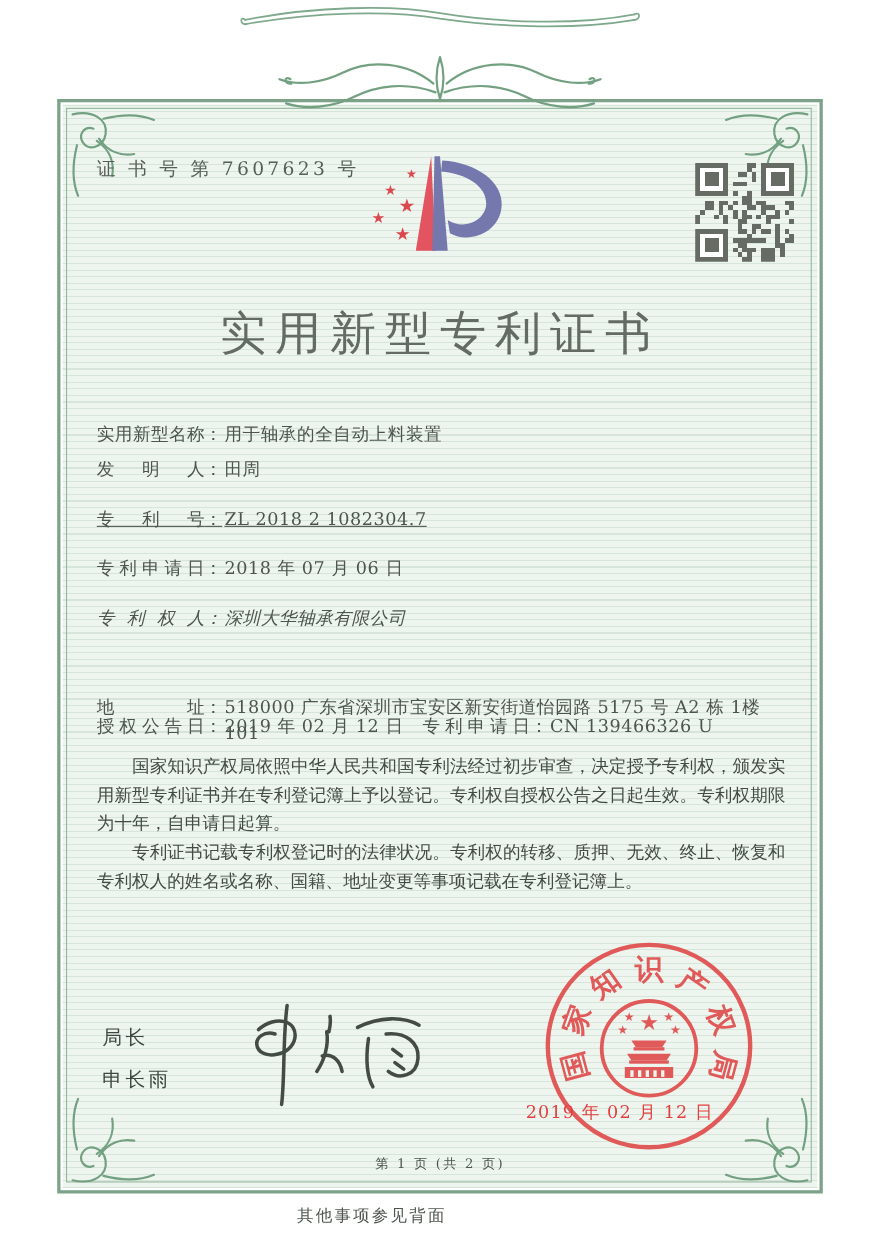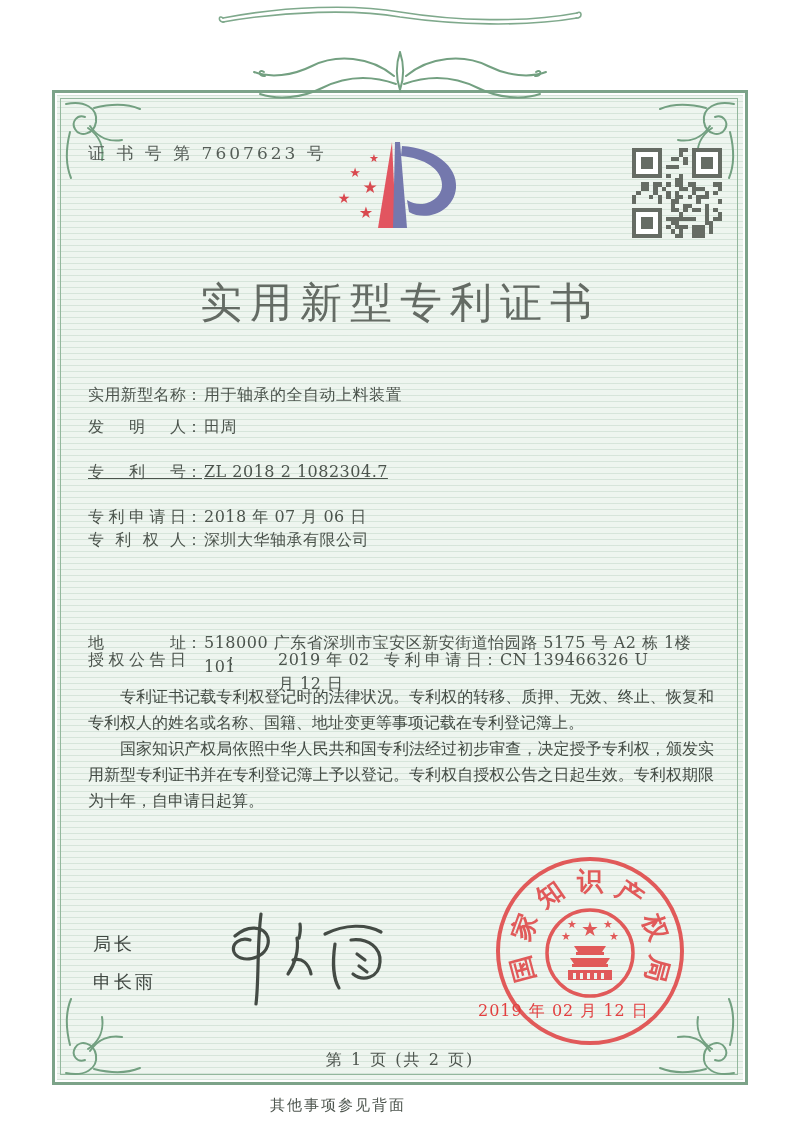--- a/index.html
+++ b/index.html
@@ -26,31 +26,31 @@
   .cert-no{position:absolute;left:88px;top:142px;font-size:17px;letter-spacing:3px;color:#555d57;}
   .title{position:absolute;top:275px;left:50%;transform:translateX(-50%);
     font-size:42px;letter-spacing:8px;color:#646b64;white-space:nowrap;}
 
   .frow{position:absolute;left:88px;width:626px;display:flex;align-items:flex-start;
     font-size:16px;line-height:24px;color:#4c544d;}
   .flabel{display:inline-block;width:98px;text-align:justify;text-align-last:justify;flex:0 0 98px;}
   .fsep{flex:0 0 18px;}
   .fval{flex:1 1 auto;letter-spacing:.5px;}
   .pair{display:flex;}
-  .pair1{flex:0 0 296px;gap:37px;}
+  .pair1{flex:0 0 296px;}
 
   .paras{position:absolute;left:88px;top:684px;width:626px;
     font-size:16px;line-height:26px;text-align:justify;color:#434b44;}
   .paras p{margin:0;text-indent:2em;}
 
   .officer{position:absolute;left:93px;top:925px;font-size:18px;line-height:38px;
     letter-spacing:3px;color:#3f4741;}
 
   .footer-page{position:absolute;left:0;top:1050px;width:800px;text-align:center;
-    font-size:16px;letter-spacing:2px;color:#4d554e;}
+    font-size:12px;letter-spacing:2px;color:#4d554e;}
   .footer-note{position:absolute;left:0;top:1096px;width:676px;text-align:center;
     font-size:15px;letter-spacing:2px;color:#4d554e;}
 
   
   .seal{position:absolute;left:486px;top:852px;width:208px;height:200px;opacity:.9;}
   .seal-date{position:absolute;left:478px;top:1001px;font-size:16px;letter-spacing:1px;
     color:#e23f3f;white-space:nowrap;}
 
   .qr{position:absolute;left:632px;top:148px;width:90px;height:90px;}
   .logo{position:absolute;left:322px;top:136px;width:148px;height:116px;}
@@ -270,21 +270,21 @@
   <div class="frow" style="top:460px;text-decoration:underline;">
     <span class="flabel">专利号</span>
       <span class="fsep">：</span>
       <span class="fval">ZL 2018 2 1082304.7</span>
   </div>
   <div class="frow" style="top:505px;">
     <span class="flabel">专利申请日</span>
       <span class="fsep">：</span>
       <span class="fval">2018 年 07 月 06 日</span>
   </div>
-  <div class="frow" style="top:528px;">
+  <div class="frow" style="top:550px;font-style:italic;">
     <span class="flabel">专利权人</span>
       <span class="fsep">：</span>
       <span class="fval">深圳大华轴承有限公司</span>
   </div>
   <div class="frow" style="top:631px;">
     <span class="flabel">地址</span>
       <span class="fsep">：</span>
       <span class="fval">518000 广东省深圳市宝安区新安街道怡园路 5175 号 A2 栋 1楼 101</span>
   </div>
   <div class="frow" style="top:648px;">
@@ -294,22 +294,22 @@
         <span class="fval">2019 年 02 月 12 日</span>
     </span>
     <span class="pair">
       <span class="flabel">专利申请日</span>
         <span class="fsep">：</span>
         <span class="fval">CN 139466326 U</span>
     </span>
   </div>
 
   <div class="paras">
+    <p>国家知识产权局依照中华人民共和国专利法经过初步审查，决定授予专利权，颁发实用新型专利证书并在专利登记簿上予以登记。专利权自授权公告之日起生效。专利权期限为十年，自申请日起算。</p>
     <p>专利证书记载专利权登记时的法律状况。专利权的转移、质押、无效、终止、恢复和专利权人的姓名或名称、国籍、地址变更等事项记载在专利登记簿上。</p>
-    <p>国家知识产权局依照中华人民共和国专利法经过初步审查，决定授予专利权，颁发实用新型专利证书并在专利登记簿上予以登记。专利权自授权公告之日起生效。专利权期限为十年，自申请日起算。</p>
   </div>
 
   <div class="officer">
     <div>局长</div>
     <div>申长雨</div>
   </div>
 
   <div class="signature">
     <svg width="200" height="115" viewBox="0 0 200 115" fill="none" stroke="#444b45" stroke-width="3.2" stroke-linecap="round">
       <path d="M56,14 C52,44 54,80 51,104"></path>

